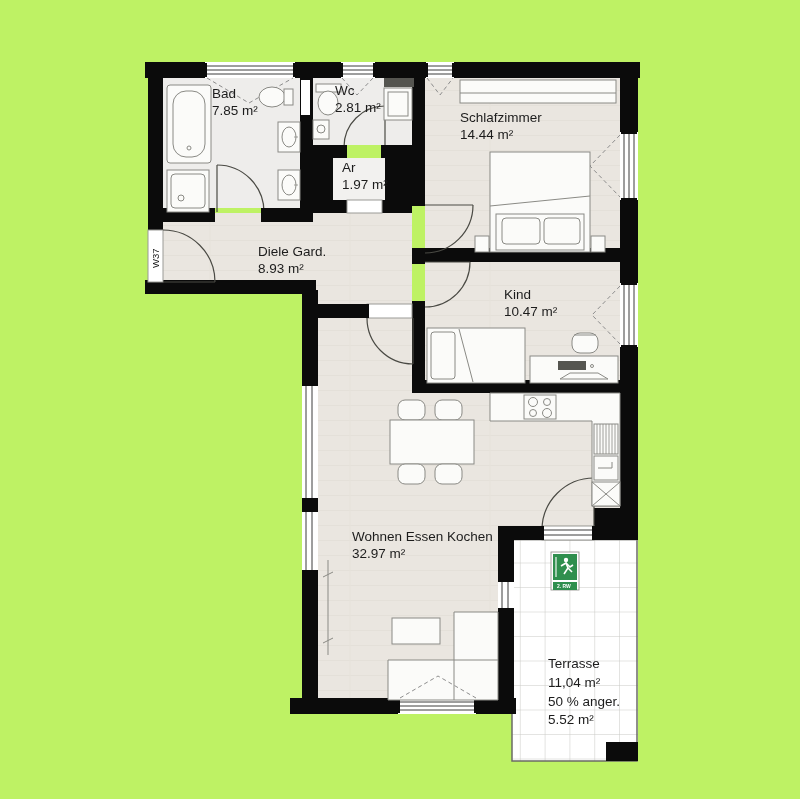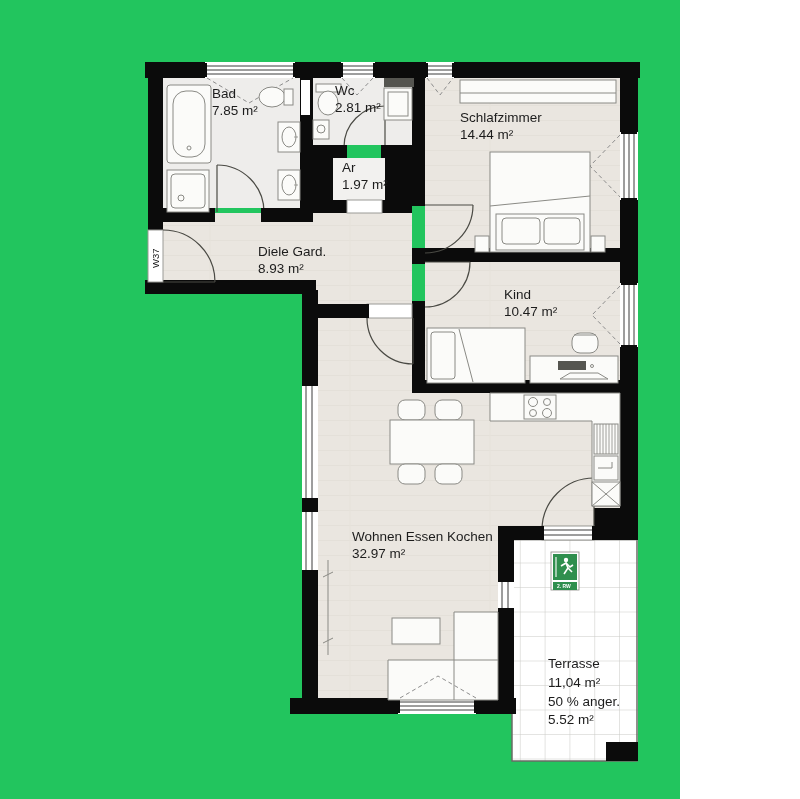--- a/index.html
+++ b/index.html
@@ -1,16 +1,16 @@
 <!DOCTYPE html>
 <html style="--c-wall: #0b0b0b; --c-floor: #eae6e0; --c-floor-wet: #eeedeb; --c-terrace: #ffffff; --c-grid: #c9c9c5; --c-furn: #fbfbf9; --c-furnstroke: #8a8a85; --c-sign-green: #2f8f4e; --c-text: #1c1c1c;"><head>
 <meta charset="utf-8">
 <style>
   html,body{margin:0;padding:0;background:#ffffff;}
-  #stage{position:relative;width:680px;height:799px;background:#22c55e;overflow:hidden;}
+  #stage{position:relative;width:800px;height:799px;background:#bef264;overflow:hidden;}
   svg{display:block;}
   .wall{fill:var(--c-wall,#0b0b0b);stroke:none;}
   .floor-wet{fill:var(--c-floor-wet,#eeedeb);}
   .floor-ar{fill:#f2f1ef;}
   .furn{fill:var(--c-furn,#fbfbf9);stroke:var(--c-furnstroke,#8a8a85);stroke-width:1;}
   .furn-thin{fill:none;stroke:var(--c-furnstroke,#8a8a85);stroke-width:1;}
   .glaz{stroke:#3c3c3c;stroke-width:1;fill:none;}
   .winbox{fill:#ffffff;stroke:none;}
   .dashv{stroke:#8d8d8d;stroke-width:1;fill:none;stroke-dasharray:4 3;}
   .arc{stroke:#4a4a44;stroke-width:1.2;fill:none;}

